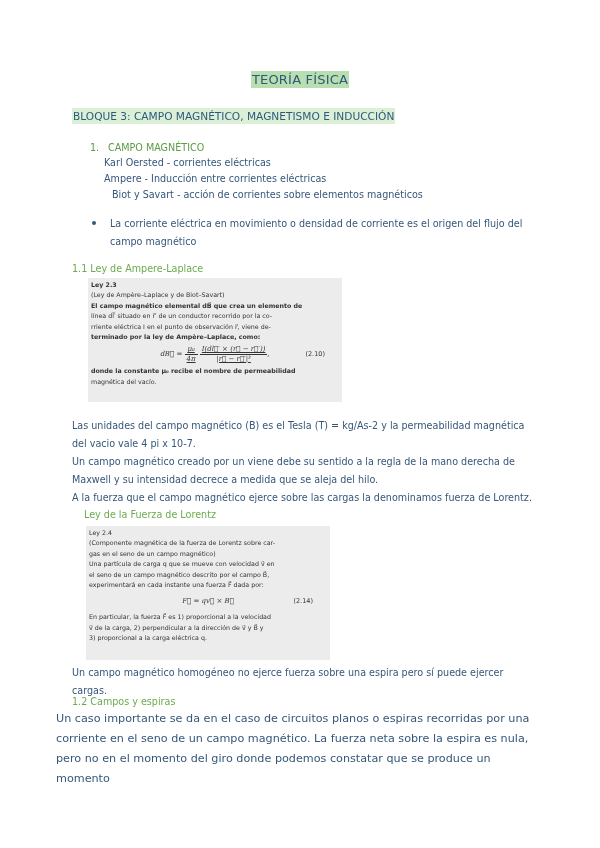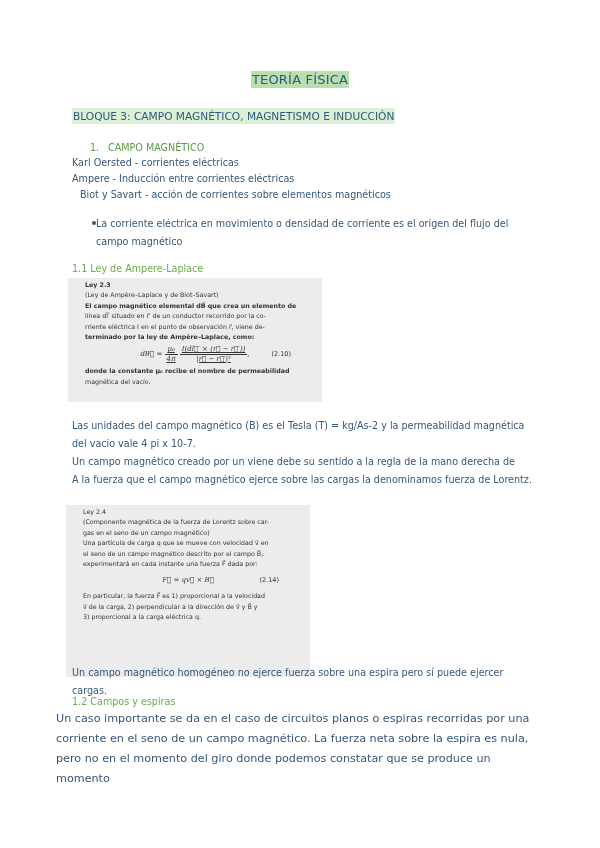--- a/index.html
+++ b/index.html
@@ -5,26 +5,26 @@
   html, body { margin: 0; padding: 0; background: #ffffff; }
   body { width: 600px; height: 848px; position: relative; overflow: hidden;
          font-family: "DejaVu Sans", sans-serif; color: #35577a; }
   .abs { position: absolute; }
   .title { left: 0; width: 600px; top: 72px; text-align: center; font-size: 13px; letter-spacing: 0.2px; }
   .title span { background: #b9dfb0; color: #2d5a7b; padding: 1px 1px; }
   .bloque { left: 72px; top: 110px; font-size: 10.6px; }
   .bloque span { background: #dcefd7; color: #2d5a7b; padding: 2px 1px; }
   .list-h { left: 90px; top: 142px; font-size: 9.6px; color: #5d9b45; }
   .list-h .num { display: inline-block; width: 18px; }
-  .line { font-size: 9.6px; color: #35577a; white-space: nowrap; }
+  .line { font-size: 9.6px; color: #35577a; white-space: nowrap; margin-left: 32px; }
   .bullet { left: 96px; top: 215px; font-size: 9.6px; line-height: 18px; width: 430px; }
   .bullet .dot { position: absolute; left: -4px; top: 6px; width: 4px; height: 4px; border-radius: 50%; background: #35577a; }
-  .bullet .txt { display: block; }
+  .bullet .txt { margin-left: 14px; display: block; }
   .sub-h { font-size: 9.6px; color: #6aac4d; }
-  .box { background: #ececec; font-family: "DejaVu Sans", sans-serif; color: #333; font-size: 6.3px; line-height: 10.4px; padding: 2px 17px; box-sizing: border-box; }
+  .box { background: #ececec; font-family: "DejaVu Sans", sans-serif; color: #333; font-size: 6.3px; line-height: 10.4px; padding: 2px 3px; box-sizing: border-box; margin-left: 20px; }
   .box .law { font-weight: bold; color: #333; }
   .box .b { font-weight: bold; }
   .box .eq { text-align: center; font-family: "DejaVu Serif", serif; font-style: italic; font-size: 7px; position: relative; height: 24px; line-height: 24px; }
   .box .eqn { position: absolute; right: 14px; top: 0; font-style: normal; font-family: "DejaVu Sans", sans-serif; font-size: 6.5px; }
   .para { font-size: 9.6px; line-height: 18px; width: 470px; color: #35577a; }
   .big { font-size: 11.2px; line-height: 20px; width: 480px; color: #35577a; }
   .frac { display: inline-block; vertical-align: middle; text-align: center; line-height: 9px; text-decoration: underline; }
   .frac .n { display: block; border-bottom: 0.6px solid #333; padding: 0 2px; }
   .frac .d { display: block; padding: 0 2px; }
 </style>
@@ -65,26 +65,27 @@
     <span class="eqn">(2.10)</span>
   </div>
   <div class="b">donde la constante μ₀ recibe el nombre de permeabilidad</div>
   <div>magnética del vacío.</div>
 </div>
 
 <div class="abs para" style="left:72px; top:417px;">
   <div>Las unidades del campo magnético (B) es el Tesla (T) = kg/As-2 y la permeabilidad magnética</div>
   <div>del vacio vale 4 pi x 10-7.</div>
   <div>Un campo magnético creado por un viene debe su sentido a la regla de la mano derecha de</div>
+  <div>Maxwell y su intensidad decrece a medida que se aleja del hilo.</div>
   <div>A la fuerza que el campo magnético ejerce sobre las cargas la denominamos fuerza de Lorentz.</div>
 </div>
 
 <div class="abs sub-h" style="left:84px; top:509px;">Ley de la Fuerza de Lorentz</div>
 
-<div class="abs box" style="left:66px; top:505px; width:244px; height:172px;">
+<div class="abs box" style="left:66px; top:526px; width:244px; height:134px;">
   <div>Ley 2.4</div>
   <div>(Componente magnética de la fuerza de Lorentz sobre car-</div>
   <div>gas en el seno de un campo magnético)</div>
   <div>Una partícula de carga q que se mueve con velocidad v⃗ en</div>
   <div>el seno de un campo magnético descrito por el campo B⃗,</div>
   <div>experimentará en cada instante una fuerza F⃗ dada por:</div>
   <div class="eq" style="height:22px; line-height:22px;">
     <span>F⃗ = qv⃗ × B⃗</span>
     <span class="eqn">(2.14)</span>
   </div>

